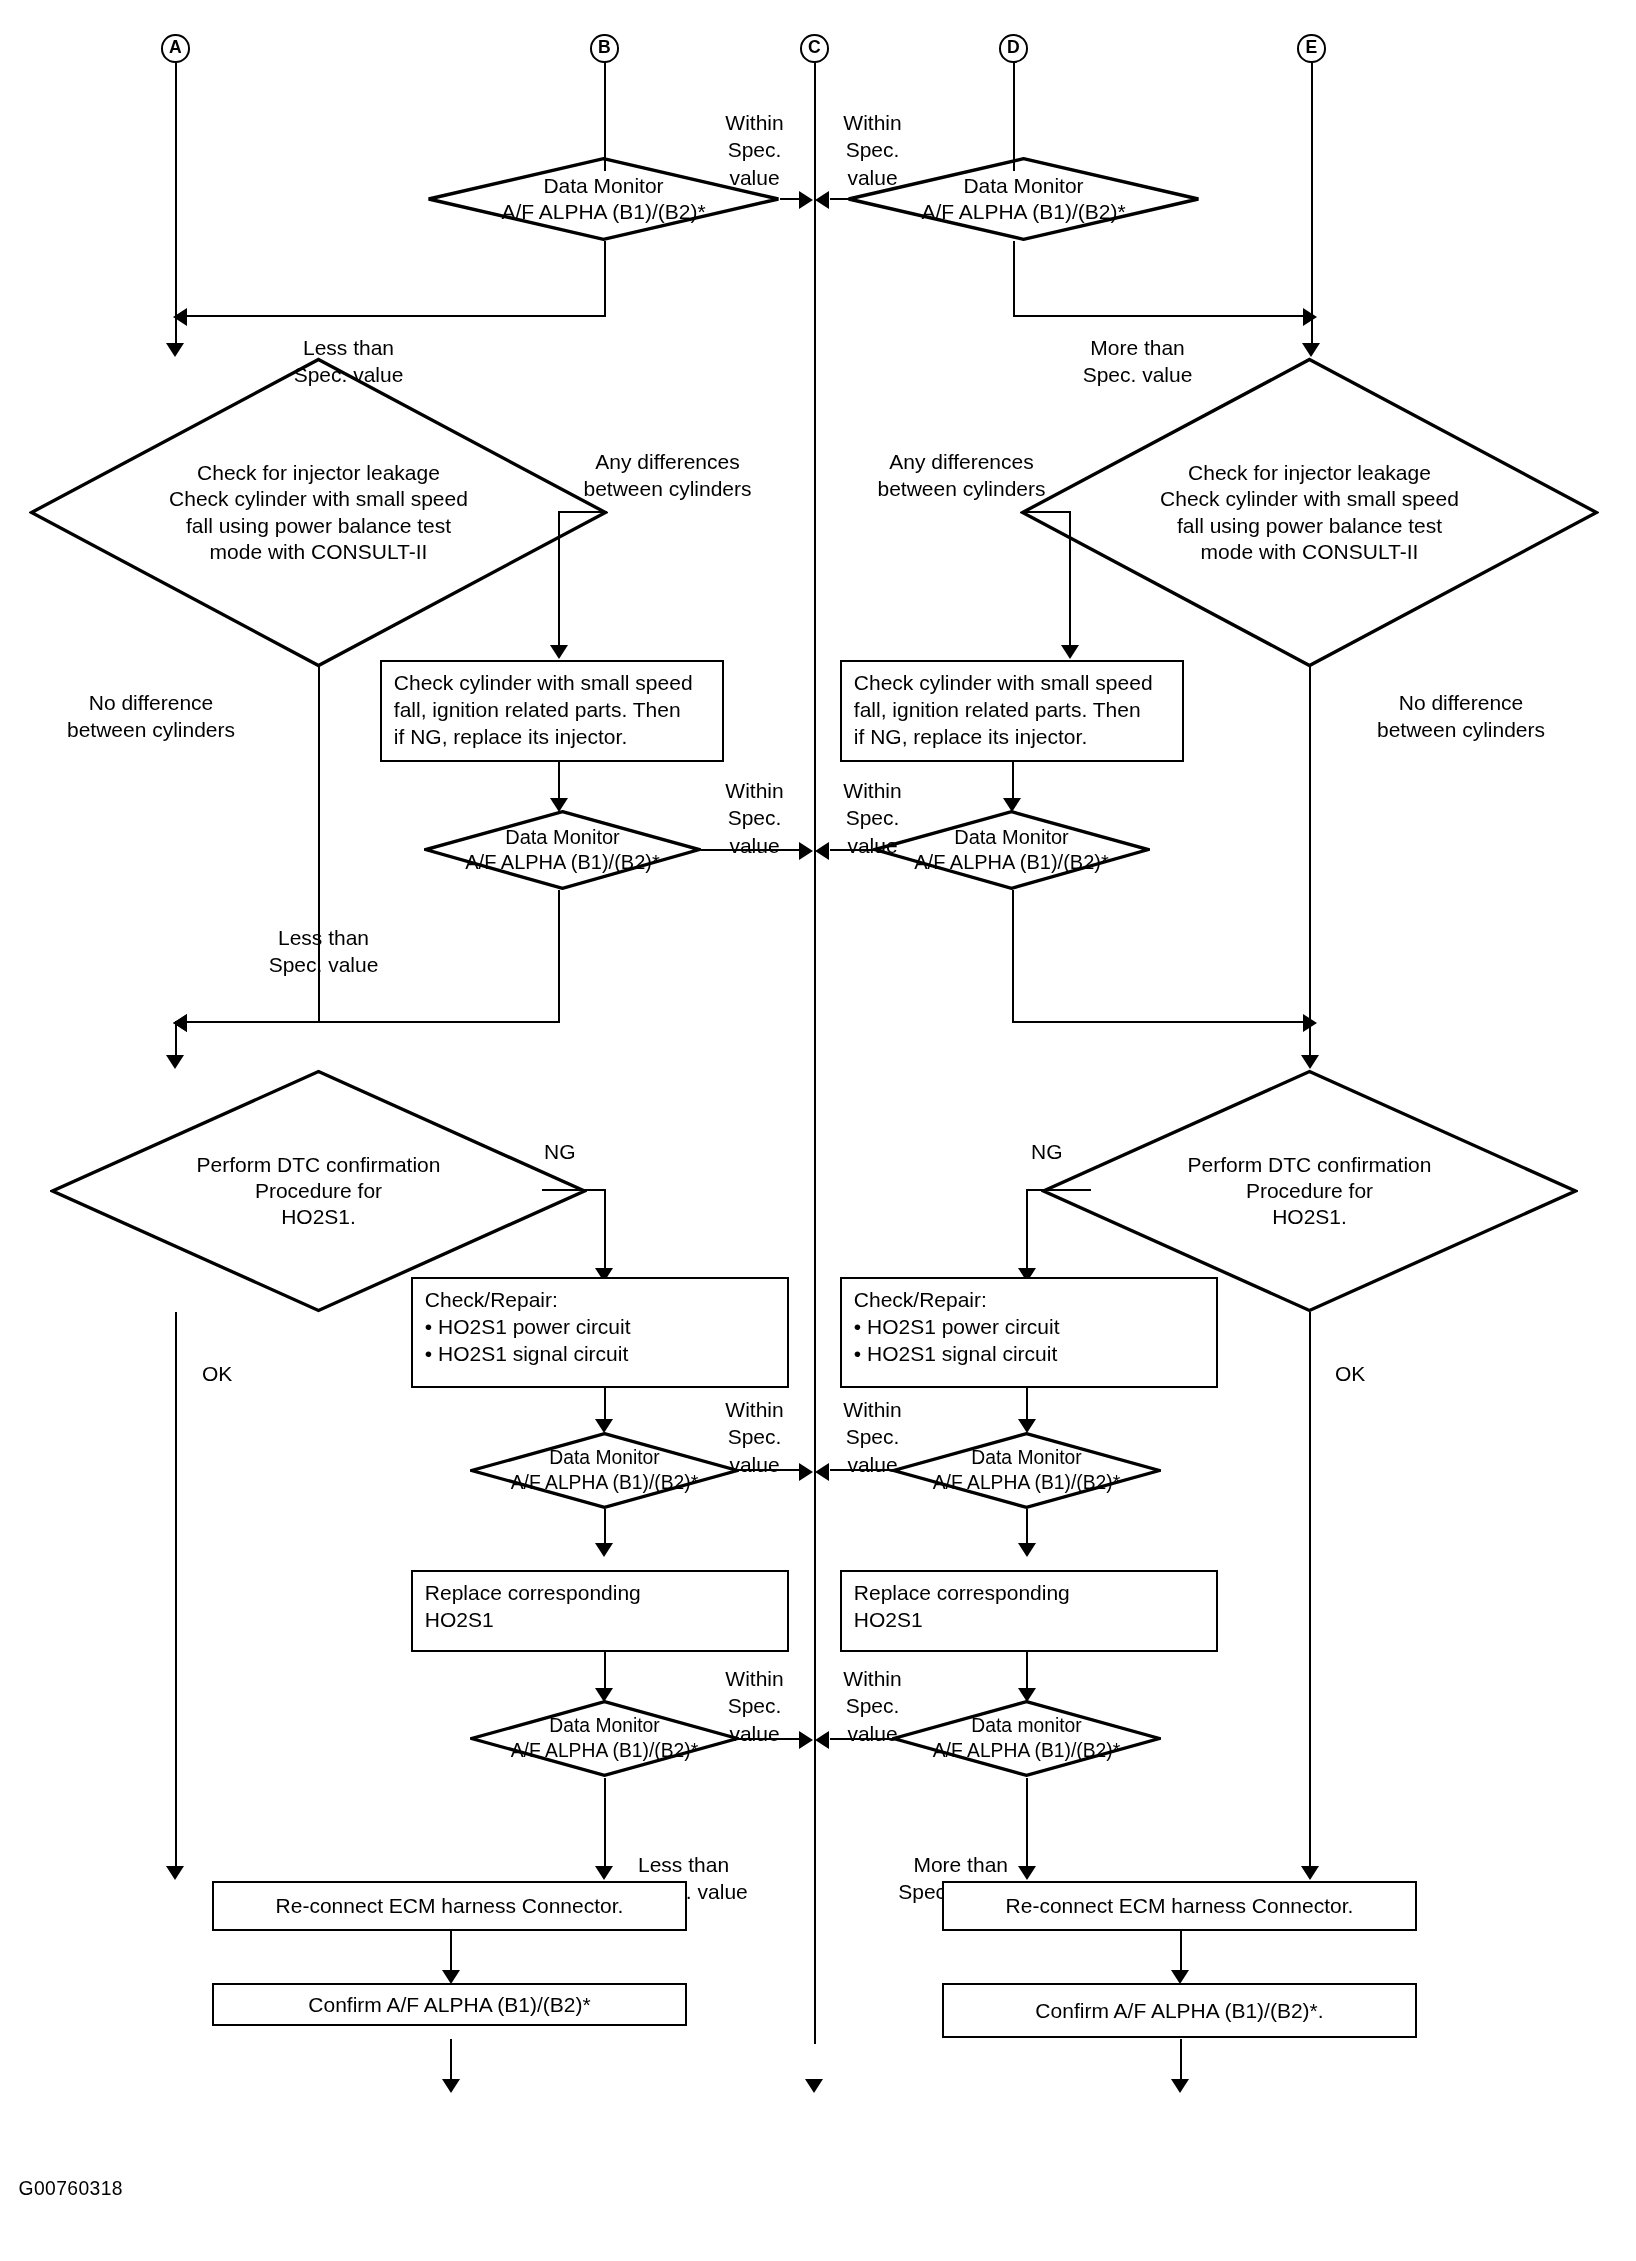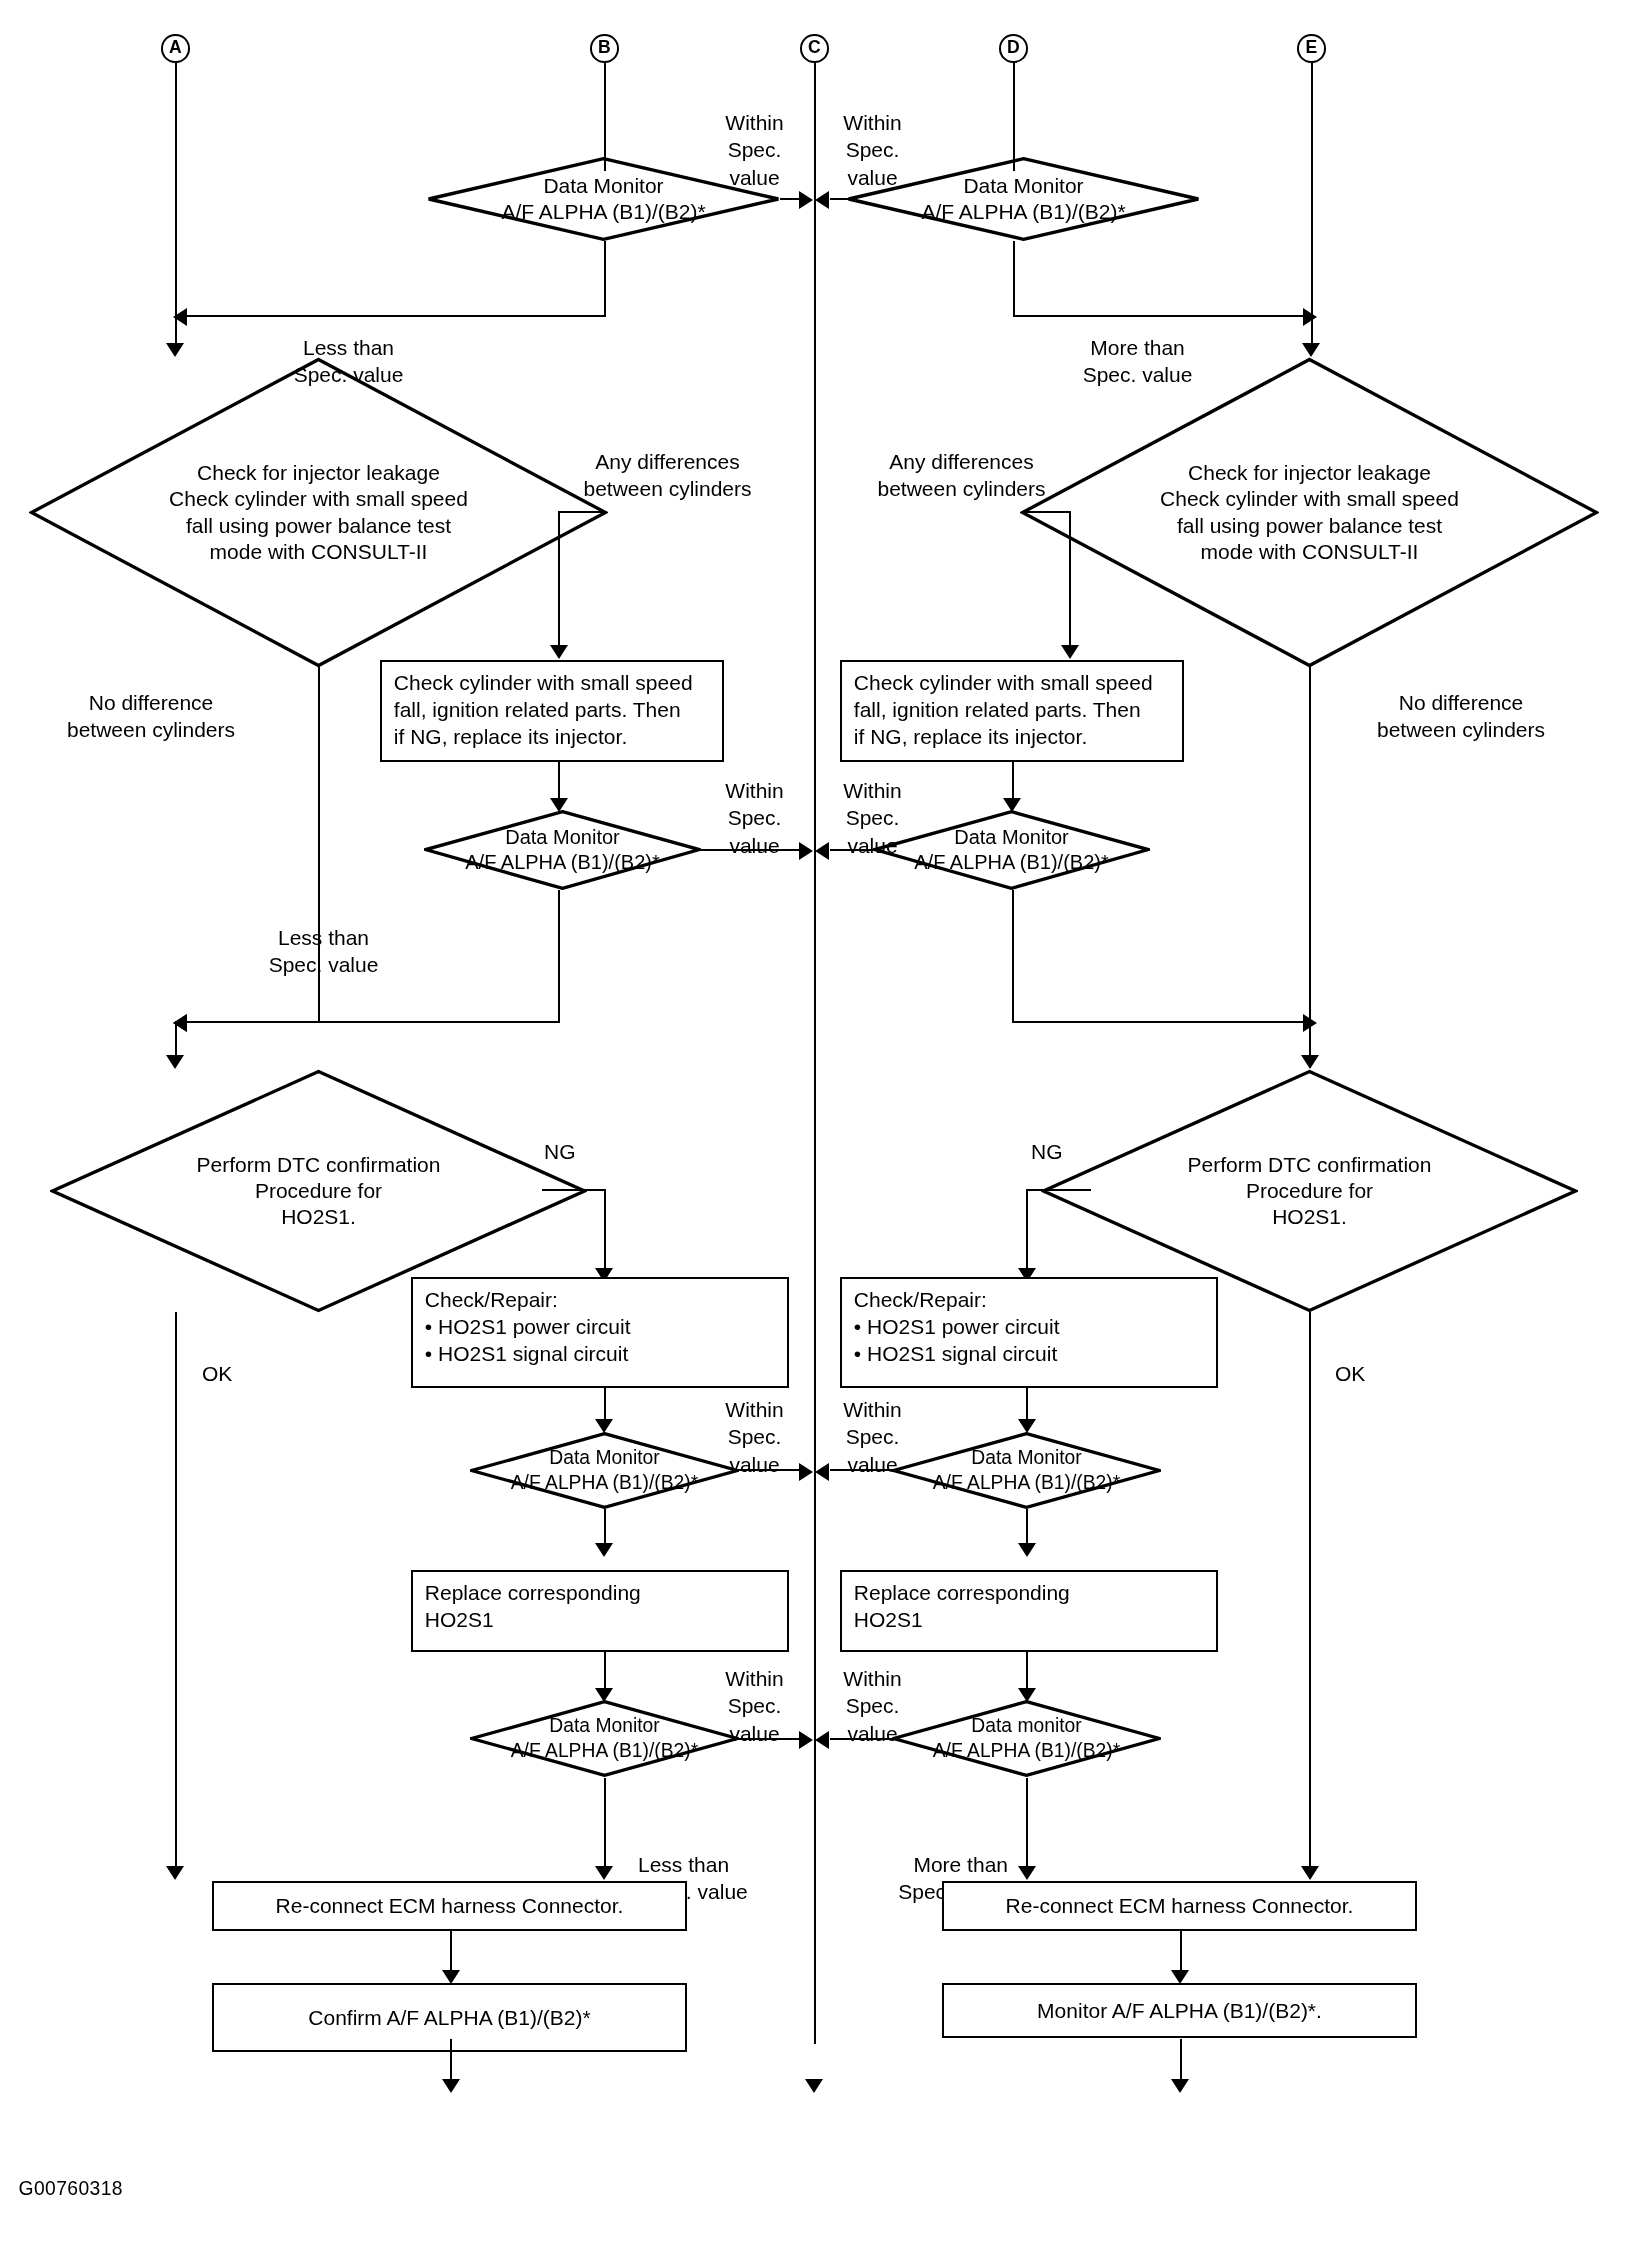--- a/index.html
+++ b/index.html
@@ -382,25 +382,25 @@
   </div>
   <div class="box center" style="left:942px;top:1881px;width:475px;height:50px;">
     <span>Re-connect ECM harness Connector.</span>
   </div>
 
   <div class="vline" style="left:450px;top:1931px;height:47px;"></div>
   <div class="arr-d" style="left:442px;top:1970px;"></div>
   <div class="vline" style="left:1180px;top:1931px;height:47px;"></div>
   <div class="arr-d" style="left:1171px;top:1970px;"></div>
 
-  <div class="box center" style="left:212px;top:1983px;width:475px;height:69px;">
+  <div class="box center" style="left:212px;top:1983px;width:475px;height:43px;">
     <span>Confirm A/F ALPHA (B1)/(B2)*</span>
   </div>
   <div class="box center" style="left:942px;top:1983px;width:475px;height:55px;">
-    <span>Monitor A/F ALPHA (B1)/(B2)*.</span>
+    <span>Confirm A/F ALPHA (B1)/(B2)*.</span>
   </div>
 
   <div class="vline" style="left:450px;top:2039px;height:49px;"></div>
   <div class="arr-d" style="left:442px;top:2079px;"></div>
   <div class="vline" style="left:1180px;top:2039px;height:49px;"></div>
   <div class="arr-d" style="left:1171px;top:2079px;"></div>
   <div class="arr-d" style="left:805px;top:2079px;"></div>
 
 
   <div class="code" style="left:18.5px;top:2178px;">

